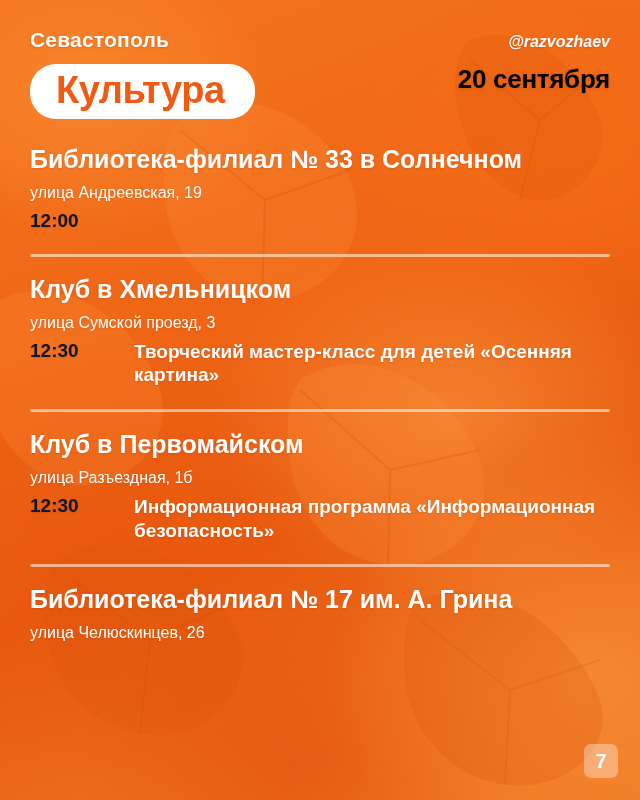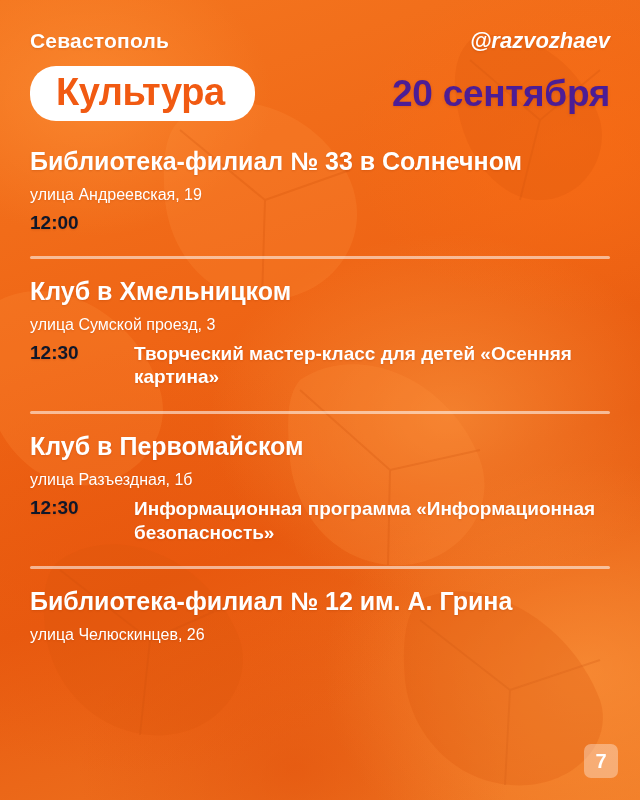--- a/index.html
+++ b/index.html
@@ -58,47 +58,46 @@
   }
   .city {
     color: #ffffff;
     font-size: 21px;
     font-weight: bold;
     letter-spacing: .2px;
     text-shadow: 0 1px 2px rgba(150,50,0,.25);
   }
   .handle {
     color: #ffffff;
-    font-size: 22px;
+    font-size: 16px;
     font-weight: bold;
     font-style: italic;
     text-shadow: 0 1px 2px rgba(150,50,0,.25);
   }
   .header-second {
     display: flex;
-    align-items: center;
     justify-content: space-between;
     margin-top: 12px;
   }
   .category-pill {
     background: #ffffff;
     border-radius: 26px;
     padding: 7px 30px 10px 26px;
     display: inline-block;
   }
   .category-pill span {
     color: #f15a12;
     font-size: 38px;
     font-weight: bold;
     line-height: 1;
     letter-spacing: -.5px;
   }
   .date {
-    color: #4c1d95;
-    font-size: 37px;
+    color: #000000;
+    font-size: 26px;
     font-weight: bold;
     letter-spacing: -.3px;
     text-shadow: 0 1px 3px rgba(150,50,0,.25);
   }
 
   
   .events {
     margin-top: 22px;
     padding: 0 30px;
   }
@@ -232,21 +231,21 @@
         <div class="address">улица Разъездная, 1б</div>
         <div class="session">
           <div class="time">12:30</div>
           <div class="title">Информационная программа «Информационная безопасность»</div>
         </div>
       </div>
 
       <div class="divider"></div>
 
       <div class="event">
-        <div class="venue">Библиотека-филиал № 12 им. А. Грина</div>
+        <div class="venue">Библиотека-филиал № 17 им. А. Грина</div>
         <div class="address">улица Челюскинцев, 26</div>
       </div>
 
     </div>
 
     <div class="page-badge">
       <span>7</span>
     </div>
   </div>
 </div>

